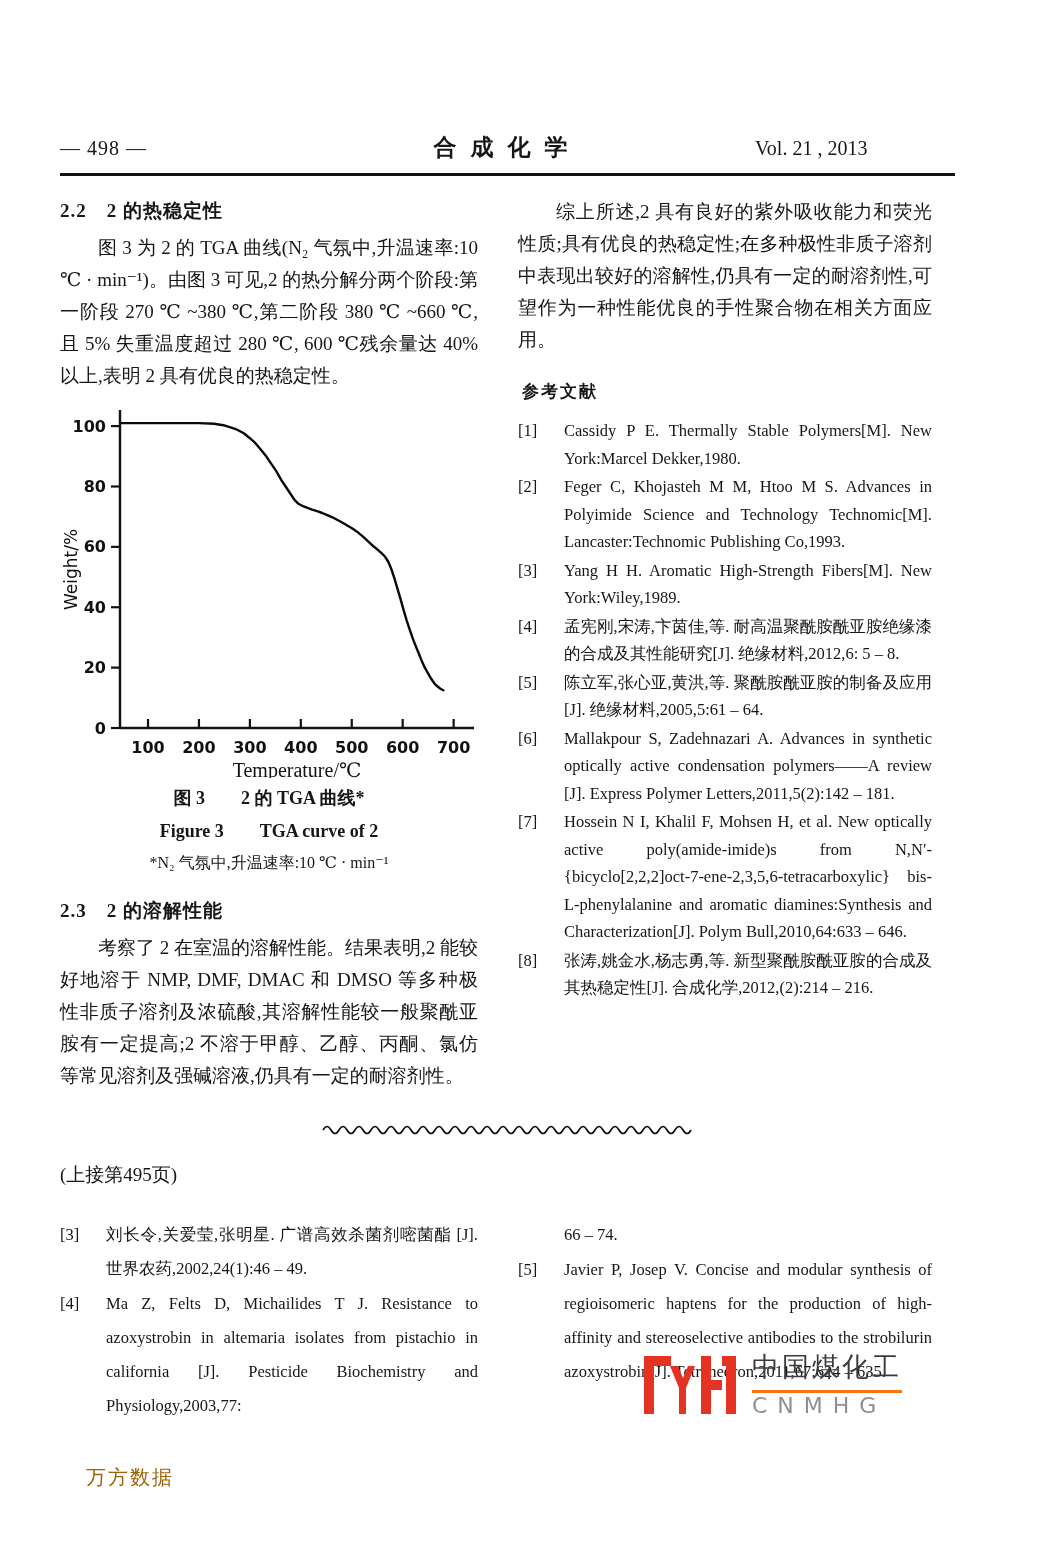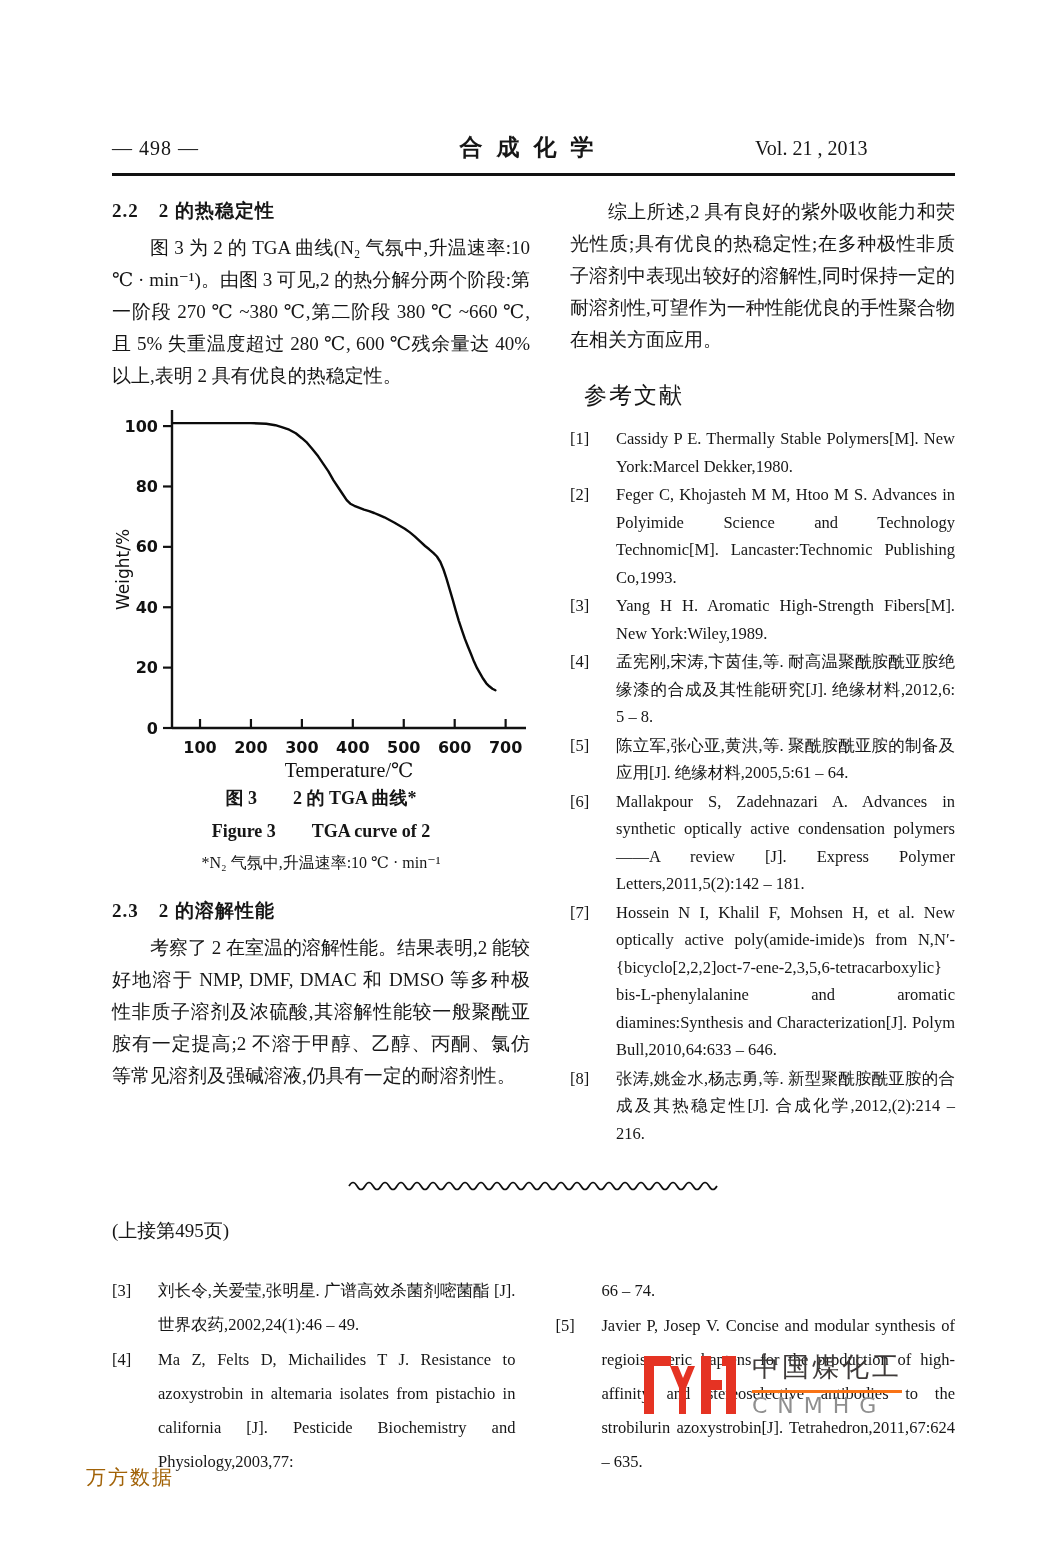--- a/index.html
+++ b/index.html
@@ -2,34 +2,34 @@
 <html><head>
 <meta charset="utf-8">
 <style>
   * { margin:0; padding:0; box-sizing:border-box; }
   html,body { background:#e9e9e9; }
   .page {
     position:relative; width:1044px; height:1554px; margin:0 auto;
     background:#ffffff; color:#161616; overflow:hidden;
     font-family:"Liberation Serif","DejaVu Serif",serif;
   }
-  .content { padding:132px 89px 0 112px; }
+  .content { padding:132px 89px 0 60px; }
   
   .journal-header { display:flex; align-items:baseline; font-size:20px; }
   .journal-header .left  { width:200px; letter-spacing:1px; }
   .journal-header .center{ flex:1; text-align:center; font-size:23px; letter-spacing:14px; font-weight:600; }
   .journal-header .right { width:200px; text-align:left; }
   .header-rule { border:none; border-top:3px solid #111; margin-top:10px; }
   
   .cols { display:flex; gap:40px; margin-top:20px; }
   .col  { width:418px; }
   .col.right { width:414px; }
   h3.sec { font-size:19px; font-weight:bold; margin:2px 0 8px 0; letter-spacing:1px; }
   p.body { font-size:19px; line-height:32px; text-align:justify; text-indent:2em; }
-  h3.refs-head { font-size:23px; font-weight:normal; margin:24px 0 14px 14px; letter-spacing:2px; }
+  h3.refs-head { font-size:17px; font-weight:bold; margin:24px 0 14px 4px; letter-spacing:2px; }
   
   .ref-item { display:flex; font-size:16.5px; line-height:27.5px; margin-bottom:1px; }
   .ref-item .num { width:46px; flex:0 0 46px; }
   .ref-item .txt { flex:1; text-align:justify; }
   .bottom .ref-item { font-size:16.5px; line-height:34px; }
   
   .chart-wrap { margin-top:14px; }
   .cap { text-align:center; font-weight:bold; font-size:18px; line-height:33px; }
   .cap-foot { text-align:center; font-size:16px; line-height:30px; font-weight:normal; }
   
@@ -101,21 +101,21 @@
           <div class="cap">图 3　　2 的 TGA 曲线*</div>
           <div class="cap">Figure 3　　TGA curve of 2</div>
           <div class="cap-foot">*N₂ 气氛中,升温速率:10 ℃ · min⁻¹</div>
         </div>
 
         <h3 class="sec" style="margin-top:20px;">2.3　2 的溶解性能</h3>
         <p class="body">考察了 2 在室温的溶解性能。结果表明,2 能较好地溶于 NMP, DMF, DMAC 和 DMSO 等多种极性非质子溶剂及浓硫酸,其溶解性能较一般聚酰亚胺有一定提高;2 不溶于甲醇、乙醇、丙酮、氯仿等常见溶剂及强碱溶液,仍具有一定的耐溶剂性。</p>
       </div>
 
       <div class="col right">
-        <p class="body">综上所述,2 具有良好的紫外吸收能力和荧光性质;具有优良的热稳定性;在多种极性非质子溶剂中表现出较好的溶解性,同时保持一定的耐溶剂性,可望作为一种性能优良的手性聚合物在相关方面应用。</p>
+        <p class="body">综上所述,2 具有良好的紫外吸收能力和荧光性质;具有优良的热稳定性;在多种极性非质子溶剂中表现出较好的溶解性,仍具有一定的耐溶剂性,可望作为一种性能优良的手性聚合物在相关方面应用。</p>
         <h3 class="refs-head">参考文献</h3>
 
         <div class="ref-item">
           <span class="num">[1]</span>
           <span class="txt">Cassidy P E.  Thermally Stable Polymers[M]. New York:Marcel Dekker,1980.</span>
         </div>
         <div class="ref-item">
           <span class="num">[2]</span>
           <span class="txt">Feger C, Khojasteh M M, Htoo M S.  Advances in Polyimide Science and Technology Technomic[M]. Lancaster:Technomic Publishing Co,1993.</span>
         </div>

